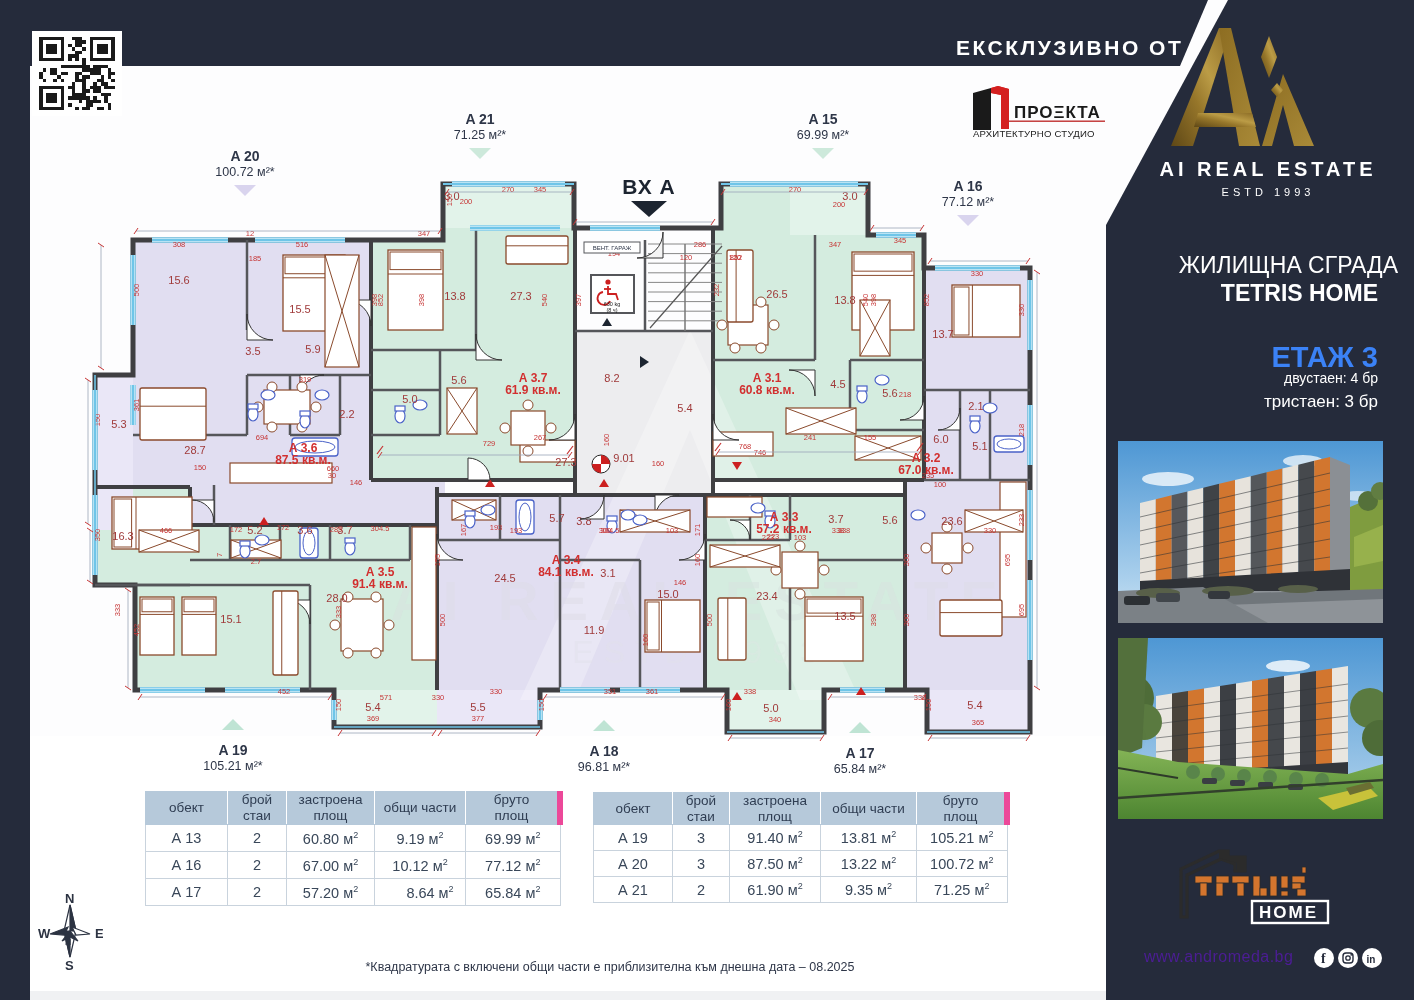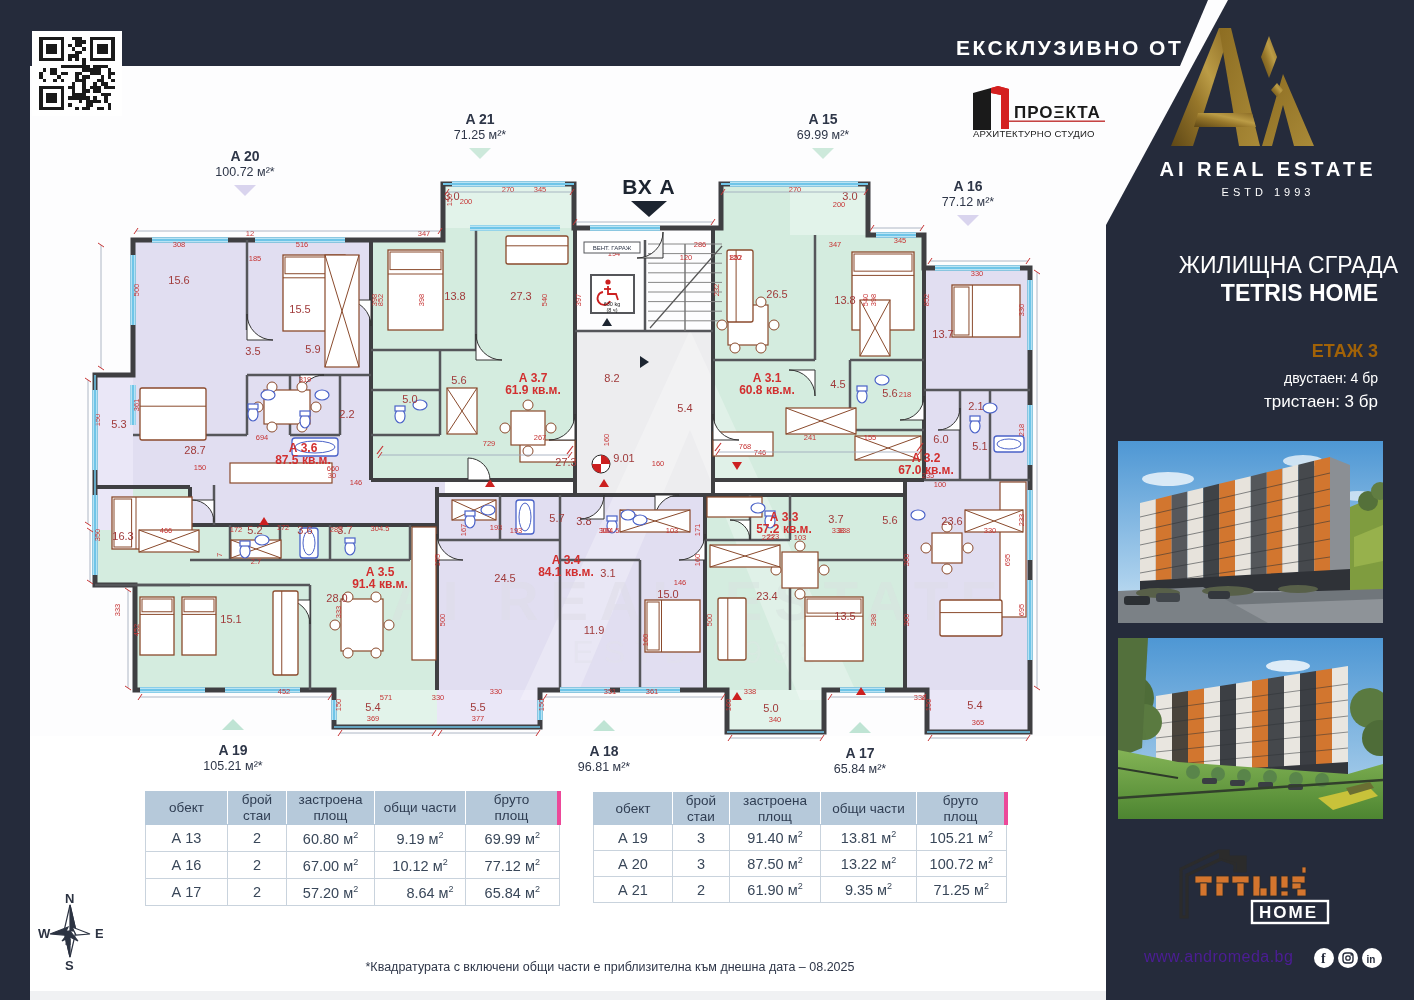--- a/index.html
+++ b/index.html
@@ -3,21 +3,21 @@
 <meta charset="utf-8">
 <style>
   html,body{margin:0;padding:0;}
   body{width:1414px;height:1000px;overflow:hidden;background:#fff;font-family:"Liberation Sans", sans-serif;}
   .abs{position:absolute;}
   #page{position:relative;width:1414px;height:736px;background:#fdfdfe;}
   .navy{background:#252b3b;}
   .tbl{border-collapse:collapse;color:#394759;}
   .tbl td{border:1px solid #c9d3dd;text-align:center;vertical-align:middle;font-size:14.5px;padding:0;}
   .tbl .hd td{background:#b6c9da;color:#2f3d52;font-size:13.5px;line-height:1.15;border:1px solid #b6c9da;border-right:1px solid #fff;}
-  .tbl .hd td:last-child{border-right:4px solid #ec4899;}
+  .tbl .hd td:last-child{border-right:6px solid #ec4899;}
   sup{font-size:9px;}
 
 </style>
 </head>
 <body>
 <div id="page">
 
   <div class="abs navy" style="left:0;top:0;width:1208px;height:66px;clip-path:polygon(0 0,1208px 0,1180px 66px,0 66px);"></div>
 
   <div class="abs navy" style="left:0;top:0;width:30px;height:1000px;"></div>
@@ -168,21 +168,21 @@
 
     <path d="M109 58 L115 65 L109 72 L103 65 Z" fill="url(#gold)"></path>
   </svg>
 
   <div class="abs" style="left:1150px;top:158px;width:236px;text-align:center;color:#fff;font-size:20px;font-weight:bold;letter-spacing:4px;white-space:nowrap;">AI REAL ESTATE</div>
   <div class="abs" style="left:1150px;top:186px;width:236px;text-align:center;color:#fff;font-size:11px;letter-spacing:4px;">ESTD 1993</div>
 
   <div class="abs" style="left:1106px;top:252px;width:272px;text-align:right;color:#fff;font-size:23px;font-weight:300;padding-left:20px;">ЖИЛИЩНА СГРАДА</div>
   <div class="abs" style="left:1106px;top:280px;width:272px;text-align:right;color:#fff;font-size:23px;font-weight:bold;">TETRIS HOME</div>
 
-  <div class="abs" style="left:1106px;top:341px;width:272px;text-align:right;color:#a16207;font-size:18px;font-weight:bold;">ЕТАЖ 3</div>
+  <div class="abs" style="left:1106px;top:341px;width:272px;text-align:right;color:#3b82f6;font-size:29px;font-weight:bold;">ЕТАЖ 3</div>
   <div class="abs" style="left:1106px;top:370px;width:272px;text-align:right;color:#fff;font-size:14px;">двустаен: 4 бр</div>
   <div class="abs" style="left:1106px;top:392px;width:272px;text-align:right;color:#fff;font-size:17px;">тристаен: 3 бр</div>
 
   <svg class="abs" style="left:1118px;top:441px;" width="265" height="182" viewBox="0 0 265 182">
 <defs>
 <linearGradient id="sky1" x1="0" y1="0" x2="0" y2="1">
 <stop offset="0" stop-color="#4e97d4"></stop>
           <stop offset="0.75" stop-color="#a9cfec"></stop>
           <stop offset="1" stop-color="#cfe4f4"></stop>
 </linearGradient>

